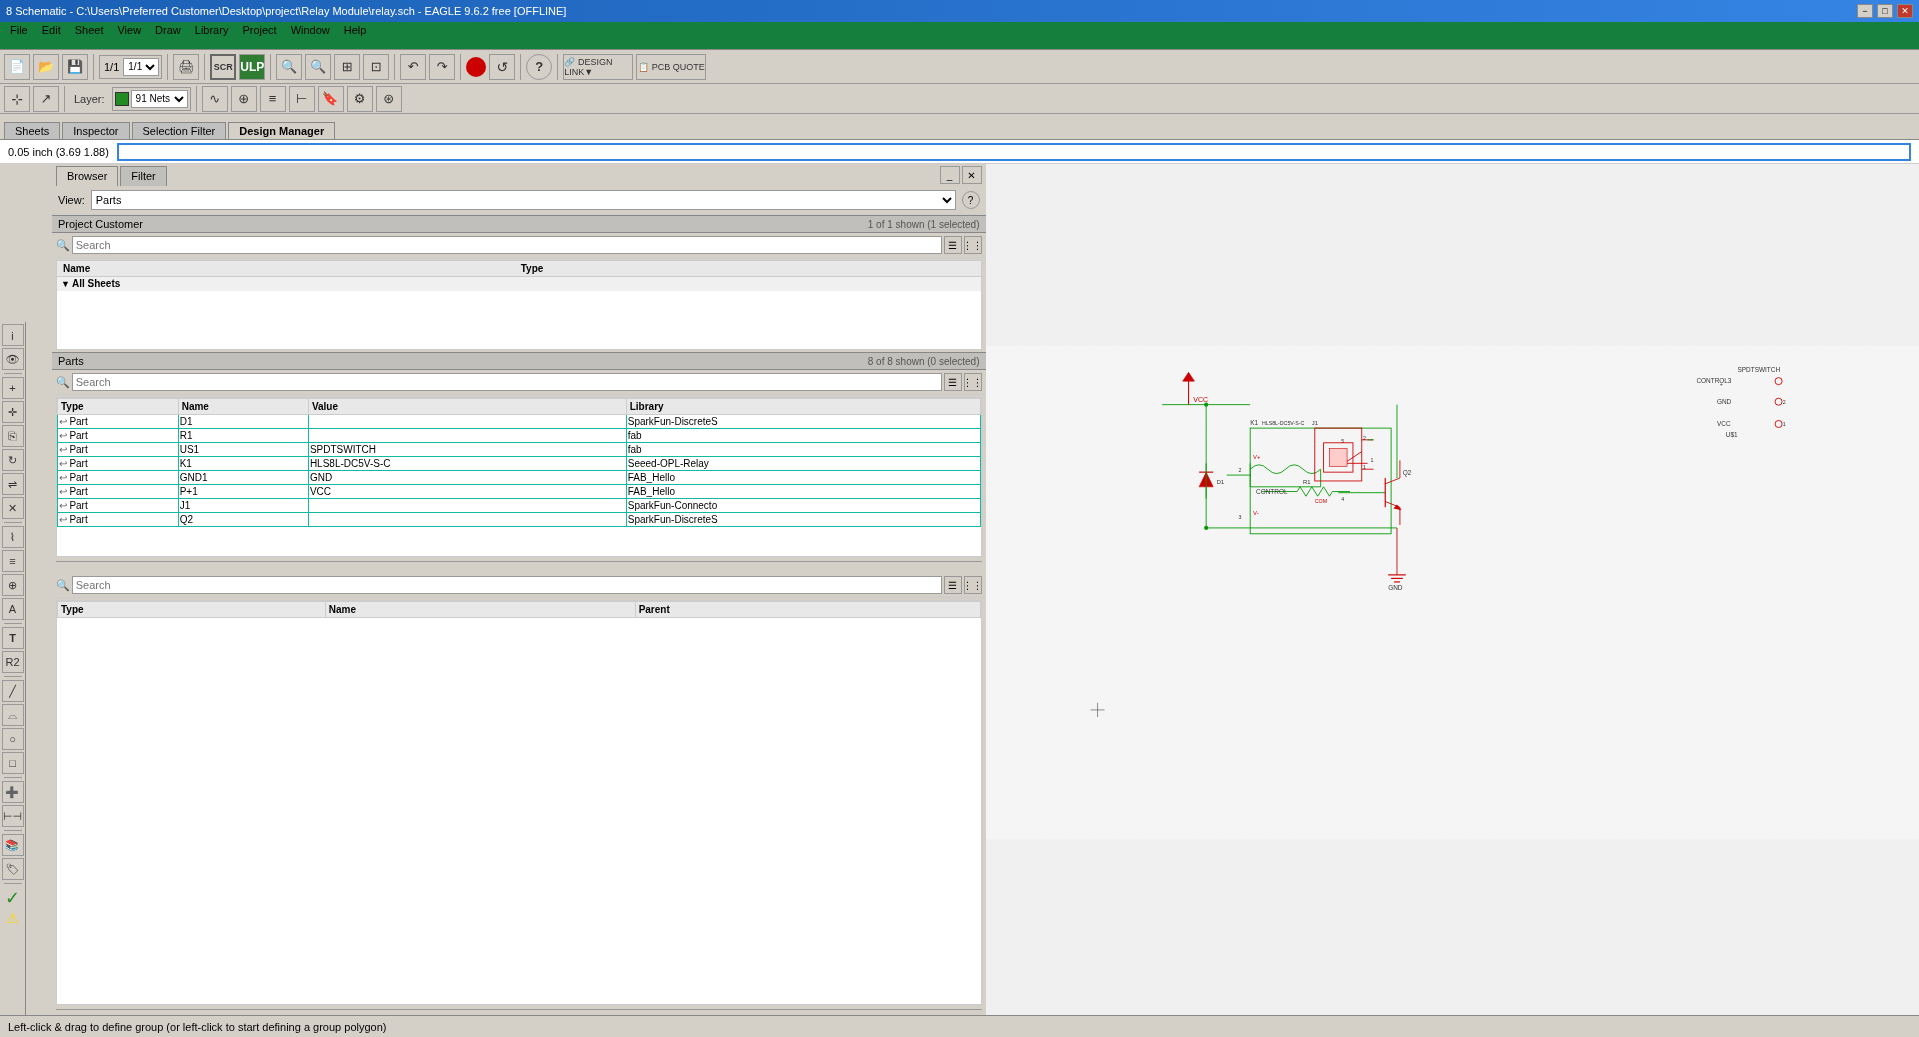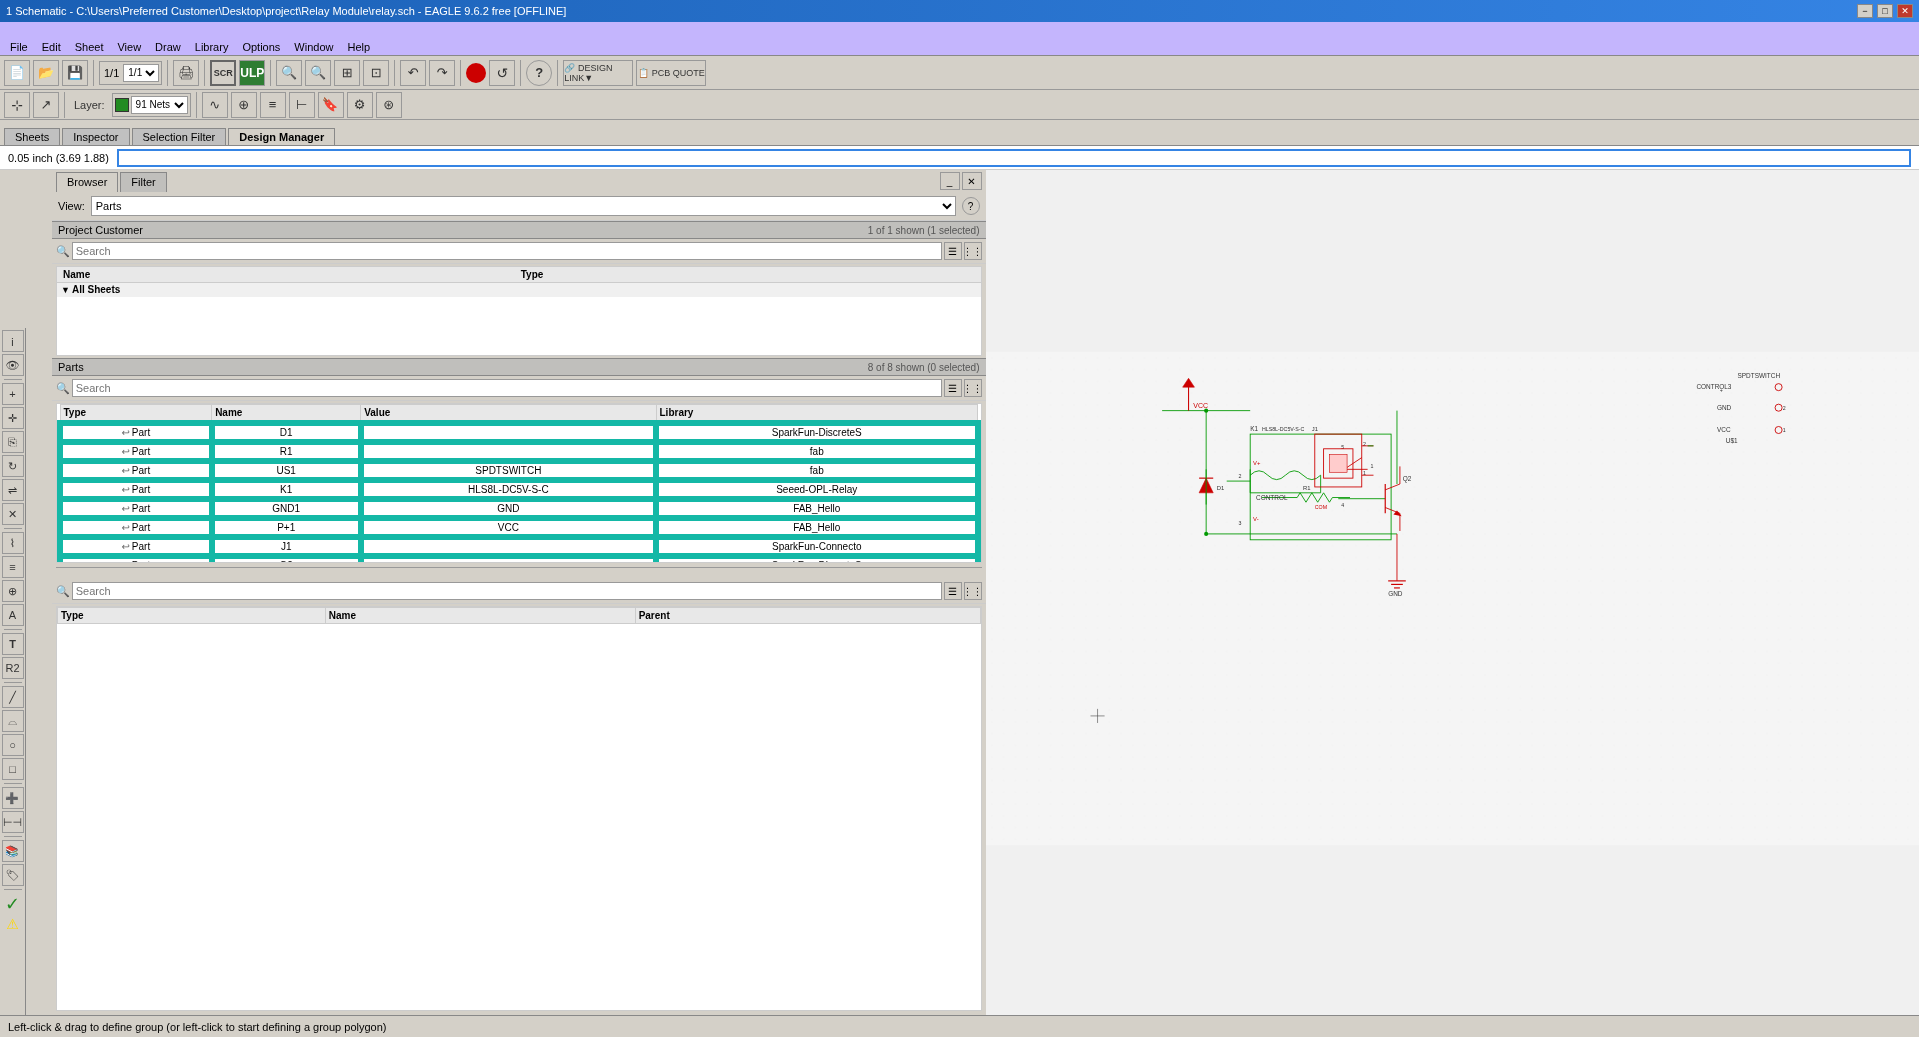--- a/index.html
+++ b/index.html
@@ -18,24 +18,24 @@
     }
     #title-bar-controls { display: flex; gap: 4px; }
     .tb-btn {
       width: 16px; height: 14px; background: #d4d0c8;
       border: 1px solid #888; display: flex; align-items: center; justify-content: center;
       font-size: 9px; cursor: pointer; color: #000;
     }
 
     
     #menu-bar {
-      background: #c4b5fd;
-      height: 34px;
-      display: flex;
-      align-items: flex-end;
+      background: #15803d;
+      height: 28px;
+      display: flex;
+      align-items: flex-start;
       padding: 0 4px;
       gap: 2px;
       border-bottom: 1px solid #888;
     }
     .menu-item {
       padding: 2px 6px;
       cursor: pointer;
       font-size: 11px;
     }
 
@@ -248,24 +248,23 @@
       font-size: 10px;
     }
     .parts-table th {
       background: #e8e8e8;
       border: 1px solid #ccc;
       padding: 2px 3px;
       text-align: left;
       font-size: 10px;
     }
     .parts-table td {
-      border: 6px solid #14b8a6;
-      padding: 1px 10px;
+      border: 1px solid #14b8a6;
+      padding: 1px 1px;
       white-space: nowrap;
-      text-align: center;
     }
     .part-icon { color: #666; margin-right: 2px; }
 
     
     #canvas-area {
       flex: 1;
       background: #f5f5f5;
       position: relative;
       overflow: hidden;
     }
@@ -297,36 +296,36 @@
       height: 10px;
       background: #d4d0c8;
       border-top: 1px solid #999;
       margin: 2px 4px;
     }
   </style>
 </head>
 <body>
 
 <div id="title-bar">
-  <span>1 Schematic - C:\Users\Preferred Customer\Desktop\project\Relay Module\relay.sch - EAGLE 9.6.2 free [OFFLINE]</span>
+  <span>8 Schematic - C:\Users\Preferred Customer\Desktop\project\Relay Module\relay.sch - EAGLE 9.6.2 free [OFFLINE]</span>
   <div id="title-bar-controls">
     <div class="tb-btn">−</div>
     <div class="tb-btn">□</div>
     <div class="tb-btn" style="background:#c0392b;color:white;">✕</div>
   </div>
 </div>
 
 <div id="menu-bar">
   <span class="menu-item">File</span>
   <span class="menu-item">Edit</span>
   <span class="menu-item">Sheet</span>
   <span class="menu-item">View</span>
   <span class="menu-item">Draw</span>
   <span class="menu-item">Library</span>
-  <span class="menu-item">Options</span>
+  <span class="menu-item">Project</span>
   <span class="menu-item">Window</span>
   <span class="menu-item">Help</span>
 </div>
 
 <div id="toolbar1">
   <div class="tool-btn">📄</div>
   <div class="tool-btn">📂</div>
   <div class="tool-btn">💾</div>
   <div class="tb-separator"></div>
   <div class="layer-select">

